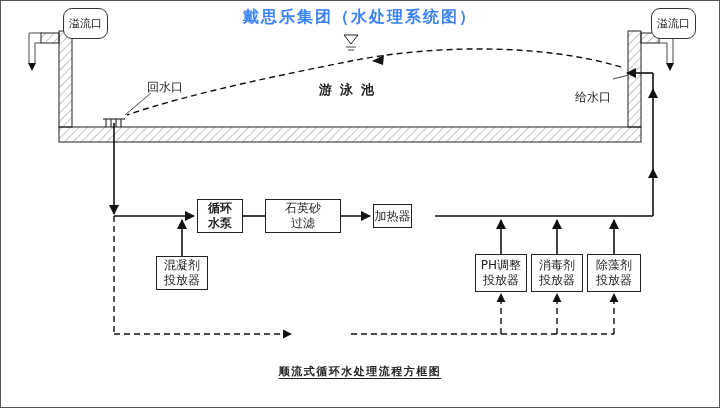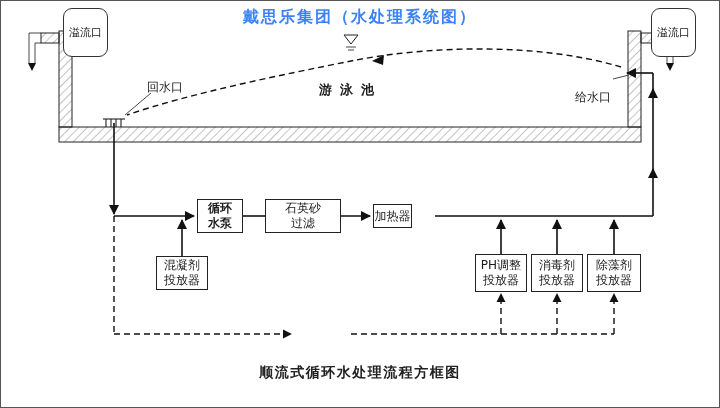--- a/index.html
+++ b/index.html
@@ -8,36 +8,36 @@
     border:1px solid #555;box-sizing:border-box;overflow:hidden;
     font-family:"DejaVu Sans","Liberation Sans",sans-serif;color:#1b1b1b;
   }
   .stage svg{position:absolute;left:0;top:0;}
   .title{
     position:absolute;top:6px;left:0;right:0;text-align:center;
     font-size:16px;font-weight:bold;letter-spacing:2px;color:#3b82f6;
   }
   .oval{
     position:absolute;font-size:11px;line-height:13px;border:1px solid #333;
-    border-radius:9px;padding:17px 5px;background:#fff;color:#1b1b1b;white-space:nowrap;
+    border-radius:9px;padding:8px 5px;background:#fff;color:#1b1b1b;white-space:nowrap;
   }
   .lbl{position:absolute;font-size:12px;white-space:nowrap;color:#1b1b1b;}
   .pool-name{left:318px;top:80px;letter-spacing:8px;font-size:13px;font-weight:bold;}
   .return-outlet{left:146px;top:78px;}
   .supply-outlet{left:574px;top:64px;margin-top:24px;}
   .fbox{
     position:absolute;border:1.3px solid #222;background:#fff;
     display:flex;flex-direction:column;align-items:center;justify-content:center;
     font-size:12px;line-height:15px;text-align:center;box-sizing:border-box;
   }
   .fbox.bold{font-weight:bold;}
   .caption{
     position:absolute;top:363px;left:0;right:0;text-align:center;
-    font-size:14px;font-weight:bold;letter-spacing:1.5px;
-    text-underline-offset:3px;color:#222;
+    font-size:11px;font-weight:bold;letter-spacing:1.5px;
+    text-decoration:underline;text-underline-offset:3px;color:#222;
   }
   .hatched{fill:url(#hatch);stroke:#222;stroke-width:1;}
   .solidline{stroke:#111;stroke-width:1.6;fill:none;}
   .dashline{stroke:#111;stroke-width:1.4;fill:none;stroke-dasharray:6 4;}
   .thin{stroke:#333;stroke-width:0.9;fill:none;}
   .sym{stroke:#222;stroke-width:1.1;fill:none;}
 </style>
 </head>
 <body>
 

